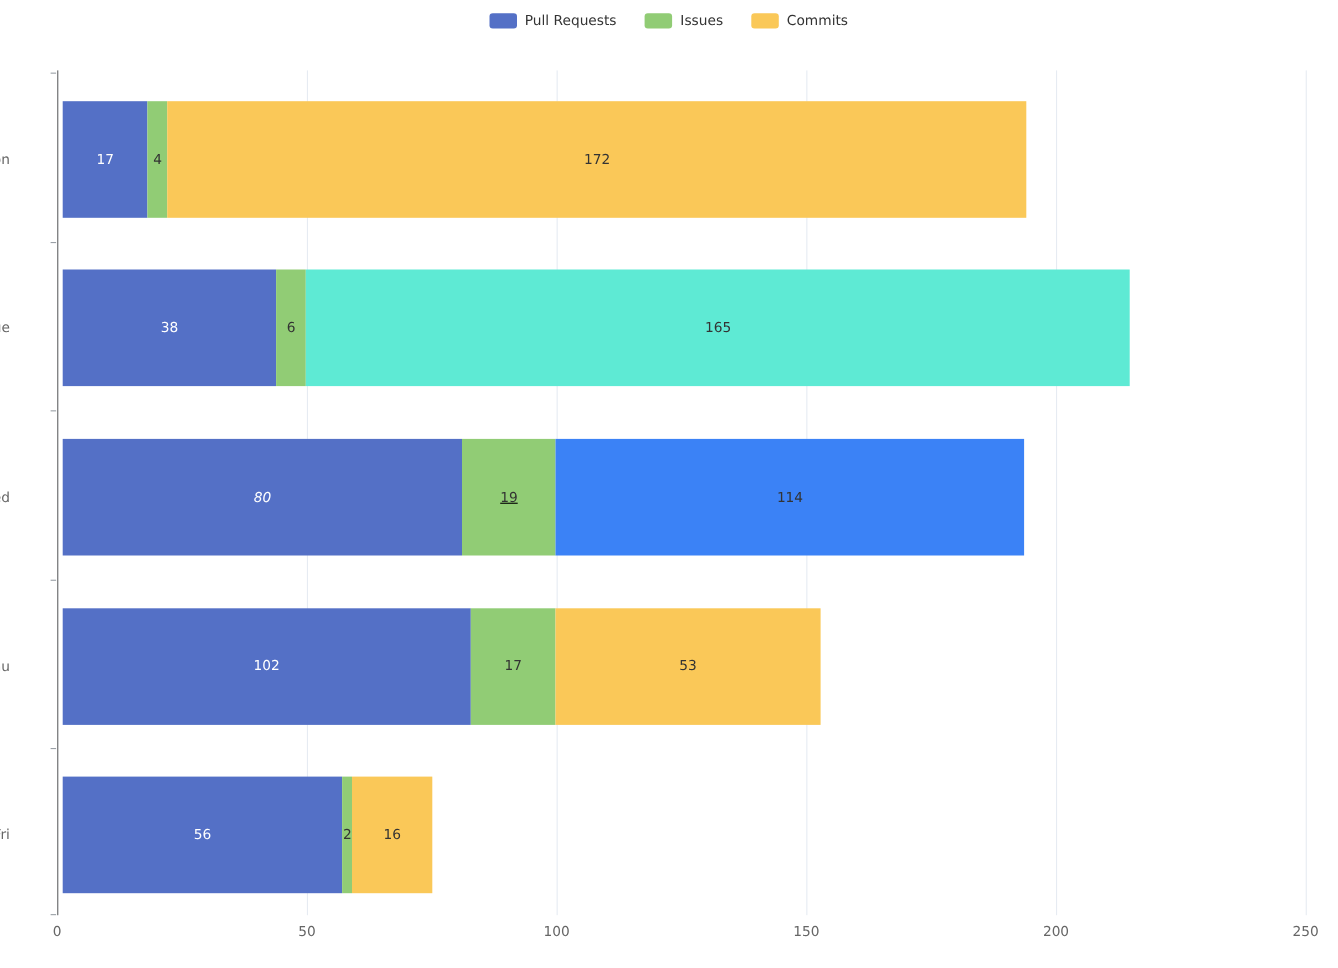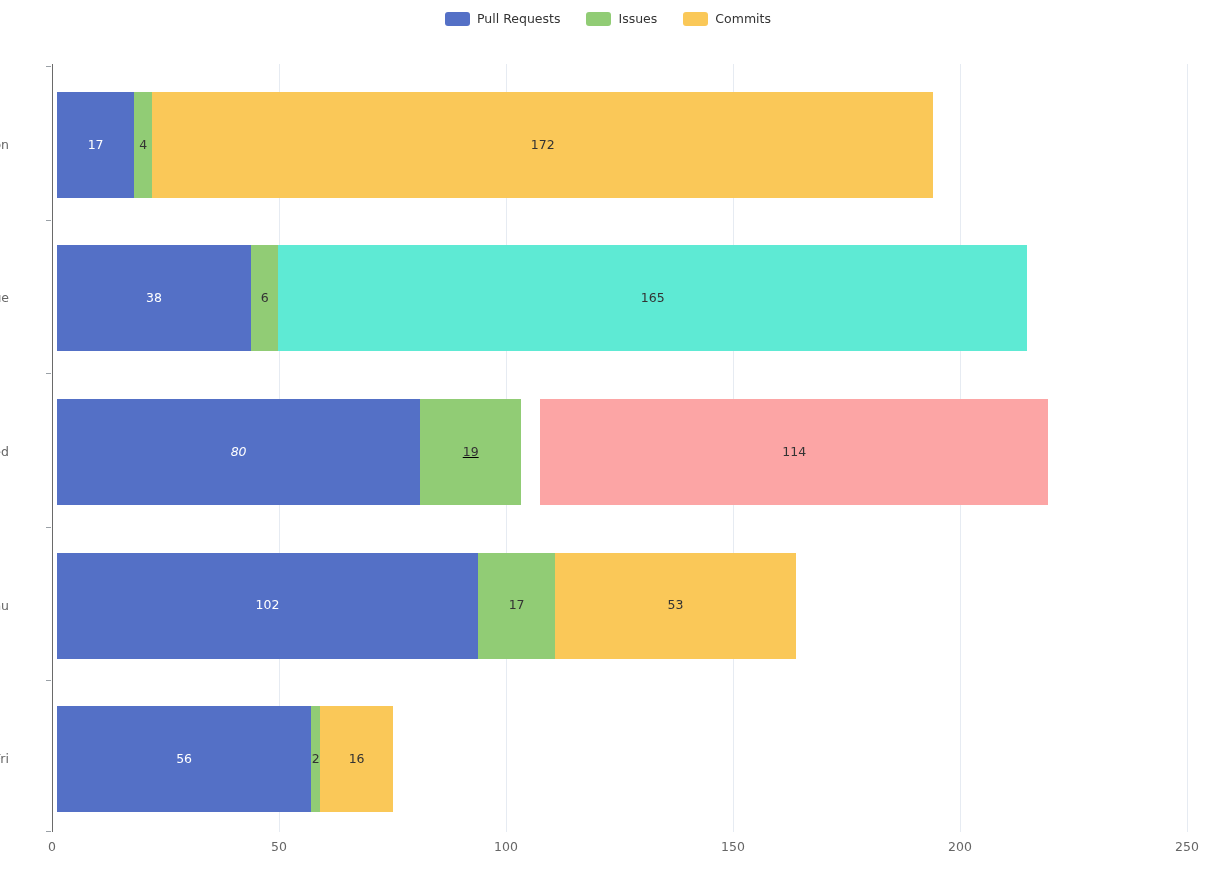--- a/index.html
+++ b/index.html
@@ -183,31 +183,31 @@
       <div class="seg dark" style="width: 749.1px; background: #5eead4;">
         <span class="seg-label">165</span>
       </div>
     </div>
     <div class="cat-label" style="top: 228.4px;">Tue</div>
     <div class="ytick" style="top: 156px;"></div>
     <div class="bar-row" style="top: 335px;">
       <div class="seg light" style="width: 363.2px; background: rgb(84, 112, 198); font-style: italic;">
         <span class="seg-label">80</span>
       </div>
-      <div class="seg dark" style="width: 101px; background: rgb(145, 204, 117); text-decoration: underline;">
+      <div class="seg dark" style="width: 85px; background: rgb(145, 204, 117); text-decoration: underline;">
         <span class="seg-label">19</span>
       </div>
-      <div class="seg dark" style="width: 508px; background: #fca5a5; margin-left: 19px;">
+      <div class="seg dark" style="width: 426px; background: #3b82f6;">
         <span class="seg-label">114</span>
       </div>
     </div>
     <div class="cat-label" style="top: 382px;">Wed</div>
     <div class="ytick" style="top: 309px;"></div>
     <div class="bar-row" style="top: 488.6px;">
-      <div class="seg light" style="width: 421px; background: rgb(84, 112, 198);">
+      <div class="seg light" style="width: 371px; background: rgb(84, 112, 198);">
         <span class="seg-label">102</span>
       </div>
       <div class="seg dark" style="width: 77.18px; background: rgb(145, 204, 117);">
         <span class="seg-label">17</span>
       </div>
       <div class="seg dark" style="width: 240.62px; background: rgb(250, 200, 88);">
         <span class="seg-label">53</span>
       </div>
     </div>
     <div class="cat-label" style="top: 535.6px;">Thu</div>

